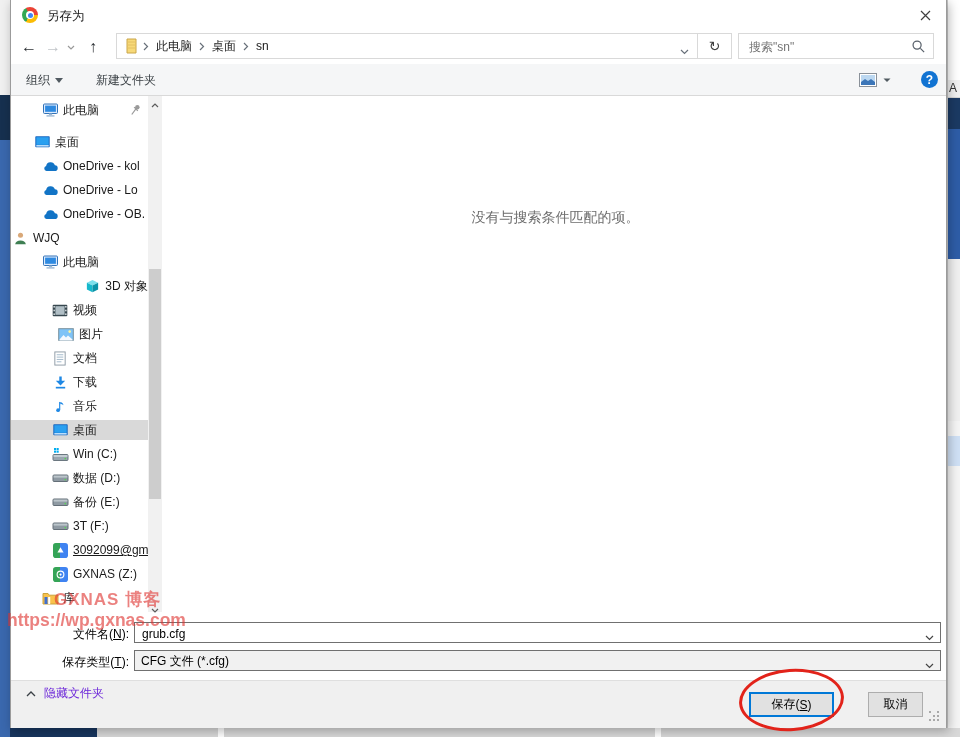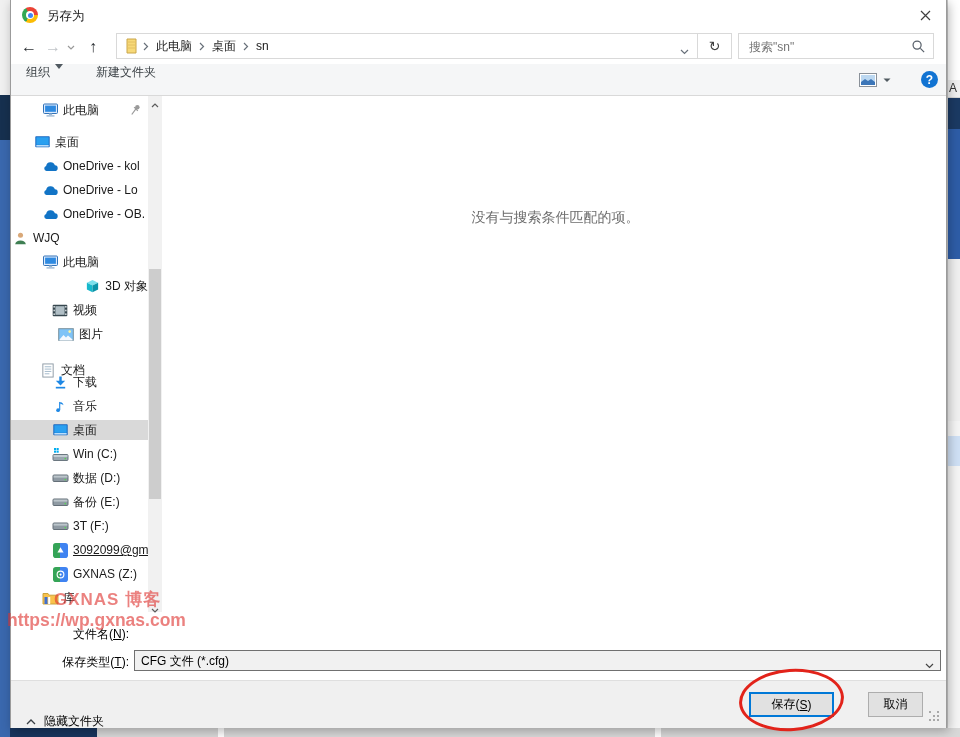--- a/index.html
+++ b/index.html
@@ -48,21 +48,21 @@
   .searchbox input{position:absolute;left:8px;top:1px;width:160px;height:22px;border:none;outline:none;
     font-family:inherit;font-size:12px;color:#5f5f5f;background:transparent}
   .mag{position:absolute;right:7px;top:5px}
   .crumb-file-icon{margin:0 4px 0 8px;display:inline-flex}
   .bitem{padding:0 6px;white-space:nowrap;color:#1a1a1a}
   .bsep{display:inline-flex;margin:0 1px}
   .addr-caret{position:absolute;right:8px;top:10px}
 
   
   .toolbar{position:absolute;left:0;top:64px;width:100%;height:32px;background:#f5f6f7;border-bottom:1px solid #d9d9d9;box-sizing:border-box}
-  .tb-item{position:absolute;top:0;height:32px;display:flex;color:#3a4045;font-size:12px}
+  .tb-item{position:absolute;top:0;height:32px;display:flex;align-items:center;color:#3a4045;font-size:12px}
   .tb-caret{margin-left:5px;width:0;height:0;border-left:4px solid transparent;border-right:4px solid transparent;border-top:5px solid #515a61}
   .viewicon-wrap{position:absolute;left:848px;top:9px;display:flex;align-items:center}
   .help-icon{position:absolute;left:910px;top:7px;width:17px;height:17px;border-radius:50%;background:#1173d2;color:#fff;
     font-size:12px;font-weight:bold;display:flex;align-items:center;justify-content:center}
 
   
   .content{position:absolute;left:0;top:96px;width:100%;height:516px;background:#fff}
   .trow{position:absolute;left:0;width:137px;height:20px;display:flex;align-items:center;box-sizing:border-box;overflow:hidden;white-space:nowrap}
   .trow.sel{background:#d9d9d9}
   .ticon{width:18px;height:16px;display:inline-flex;align-items:center;justify-content:center;flex:none}
@@ -80,21 +80,21 @@
   .u{text-decoration:underline}
   .fld{position:absolute;left:123px;width:807px;height:21px;border:1px solid #707070;box-sizing:border-box;background:#fff}
   .fld input{position:absolute;left:5px;top:1px;width:770px;height:17px;border:none;outline:none;background:transparent;
     font-family:inherit;font-size:12px;color:#000}
   .fld.combo{background:#f1f1f1;display:flex;align-items:flex-end}
   .fld.combo .cval{margin-left:6px;font-size:12px;color:#000}
   .fld-caret{position:absolute;right:6px;top:7px}
 
   
   .bottombar{position:absolute;left:0;top:680px;width:100%;height:48px;background:#f0f0f0;border-top:1px solid #dfdfdf;box-sizing:border-box}
-  .hide-folders{position:absolute;left:15px;top:32px;display:flex;align-items:center;color:#000000}
+  .hide-folders{position:absolute;left:15px;top:4px;display:flex;align-items:center;color:#6d28d9}
   .hide-folders .lbl{margin-left:8px}
   .btn{position:absolute;top:11px;height:25px;box-sizing:border-box;background:#e1e1e1;
     display:flex;align-items:center;justify-content:center;font-size:12px;color:#000}
   .btn.save{left:738px;width:85px;border:2px solid #0078d7}
   .btn.cancel{left:857px;width:55px;border:1px solid #adadad}
   .grip{position:absolute;right:5px;bottom:5px;width:12px;height:12px}
   .grip::before{content:"";position:absolute;left:0;top:0;width:2px;height:2px;background:#a9a9a9;
     box-shadow:8px 0 #a9a9a9,4px 4px #a9a9a9,8px 4px #a9a9a9,0 8px #a9a9a9,4px 8px #a9a9a9,8px 8px #a9a9a9}
 
   
@@ -324,21 +324,21 @@
         <div class="trow" style="top: 228px; padding-left: 40px; margin-left: 6px;">
           <span class="ticon">
             <svg width="16" height="13" viewBox="0 0 16 13">
               <rect x="0.7" y="0.7" width="14.6" height="11.6" fill="#7fc3f7" stroke="#78909c"></rect>
               <path d="M1.5 11.5l4-4.5 2.5 2.6 2-2 4.5 3.9v0.9h-13z" fill="#f5f9ff"></path>
               <circle cx="11.7" cy="3.6" r="1.3" fill="#fff59d"></circle>
             </svg>
           </span>
           <span class="tlabel">图片</span>
         </div>
-        <div class="trow" style="top: 264px; padding-left: 28px;">
+        <div class="trow" style="top: 252px; padding-left: 40px;">
           <span class="ticon">
             <svg width="14" height="15" viewBox="0 0 14 16">
               <rect x="1.5" y="1" width="11" height="14" fill="#fff" stroke="#8d9aa5"></rect>
               <path d="M3.5 4h7M3.5 6.5h7M3.5 9h7M3.5 11.5h5" stroke="#9fb6c9" stroke-width="1"></path>
             </svg>
           </span>
           <span class="tlabel">文档</span>
         </div>
         <div class="trow" style="top: 276px; padding-left: 40px;">
           <span class="ticon">
@@ -469,20 +469,28 @@
             <path d="M1 1l3 3 3-3" stroke="#5c5c5c" fill="none" stroke-width="1.2"></path>
           </svg>
       </span>
     </div>
     <div class="empty-msg">没有与搜索条件匹配的项。</div>
   </div>
 
   <div class="frow-label" style="top:626px;left:0">
     <span>文件名(</span><span class="u">N</span><span>):</span>
   </div>
+  <div class="fld" style="top:622px">
+    <input type="text" value="grub.cfg" style="">
+    <span class="fld-caret">
+      <svg width="9" height="6" viewBox="0 0 9 6">
+          <path d="M1 1l3.5 3.5L8 1" stroke="#444" fill="none" stroke-width="1.2"></path>
+        </svg>
+    </span>
+  </div>
 
   <div class="frow-label" style="top:654px;left:0">
     <span>保存类型(</span><span class="u">T</span><span>):</span>
   </div>
   <div class="fld combo" style="top:650px">
     <span class="cval">CFG 文件 (*.cfg)</span>
     <span class="fld-caret">
       <svg width="9" height="6" viewBox="0 0 9 6">
           <path d="M1 1l3.5 3.5L8 1" stroke="#444" fill="none" stroke-width="1.2"></path>
         </svg>

